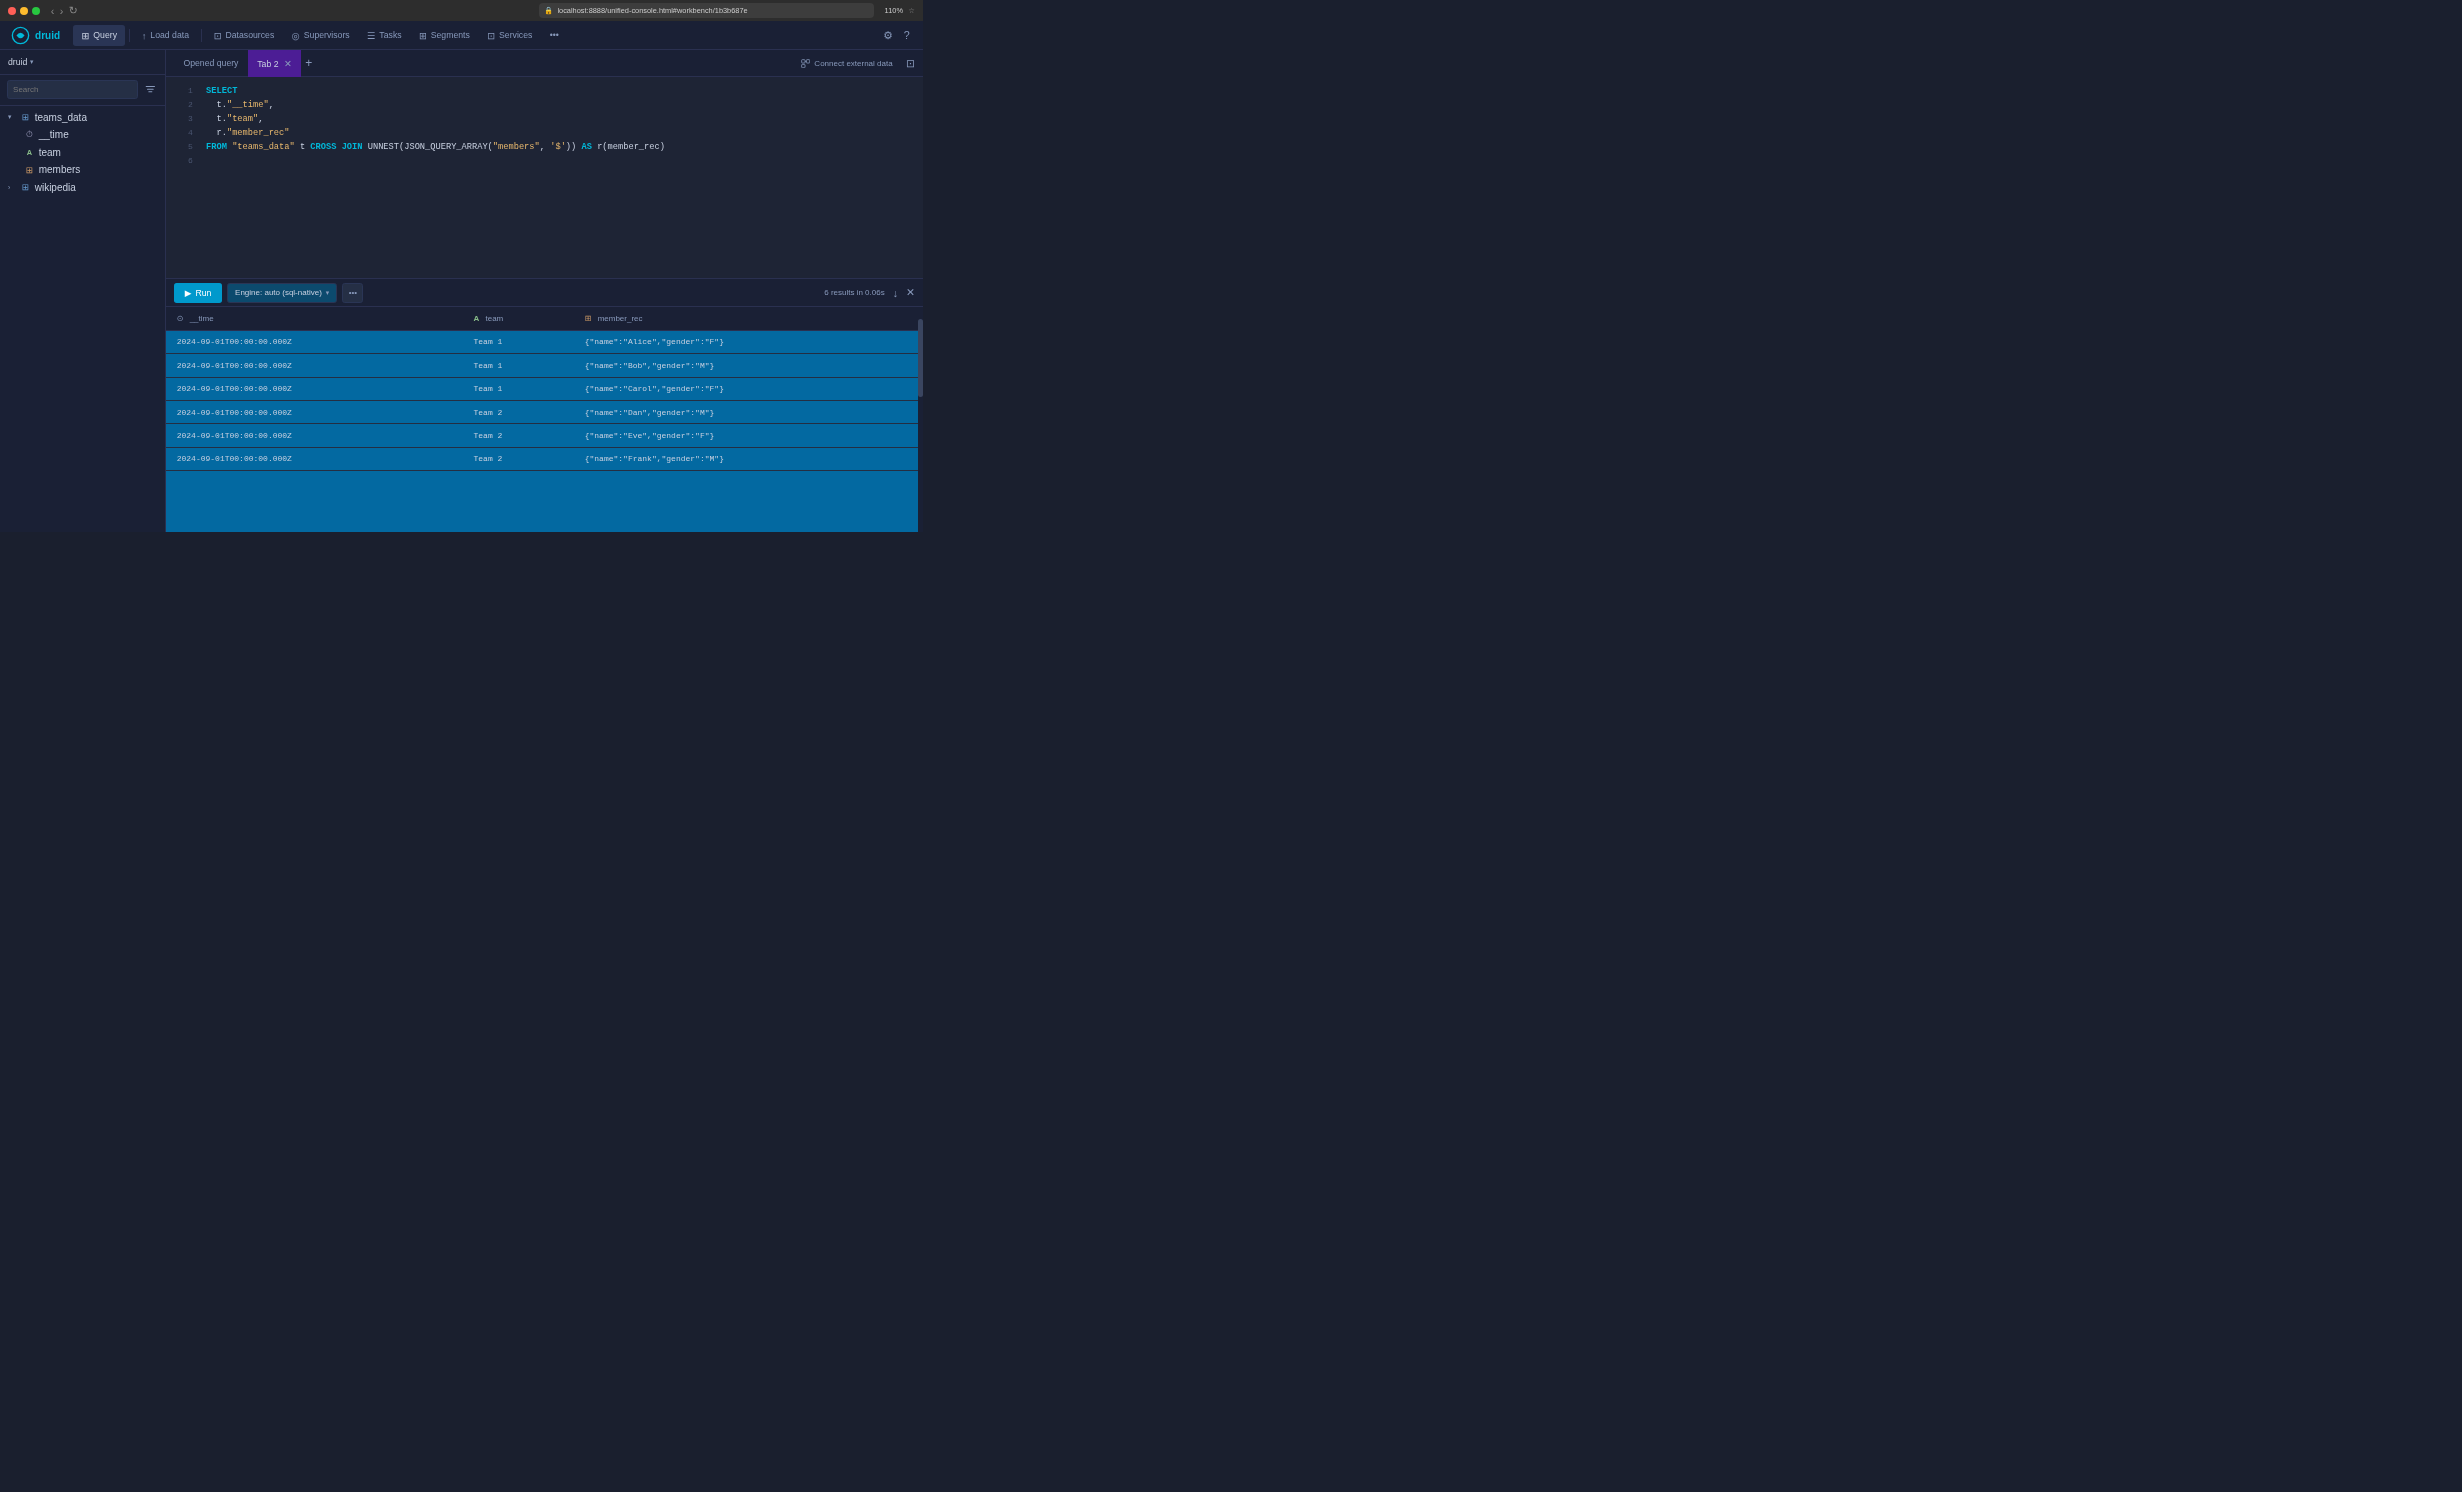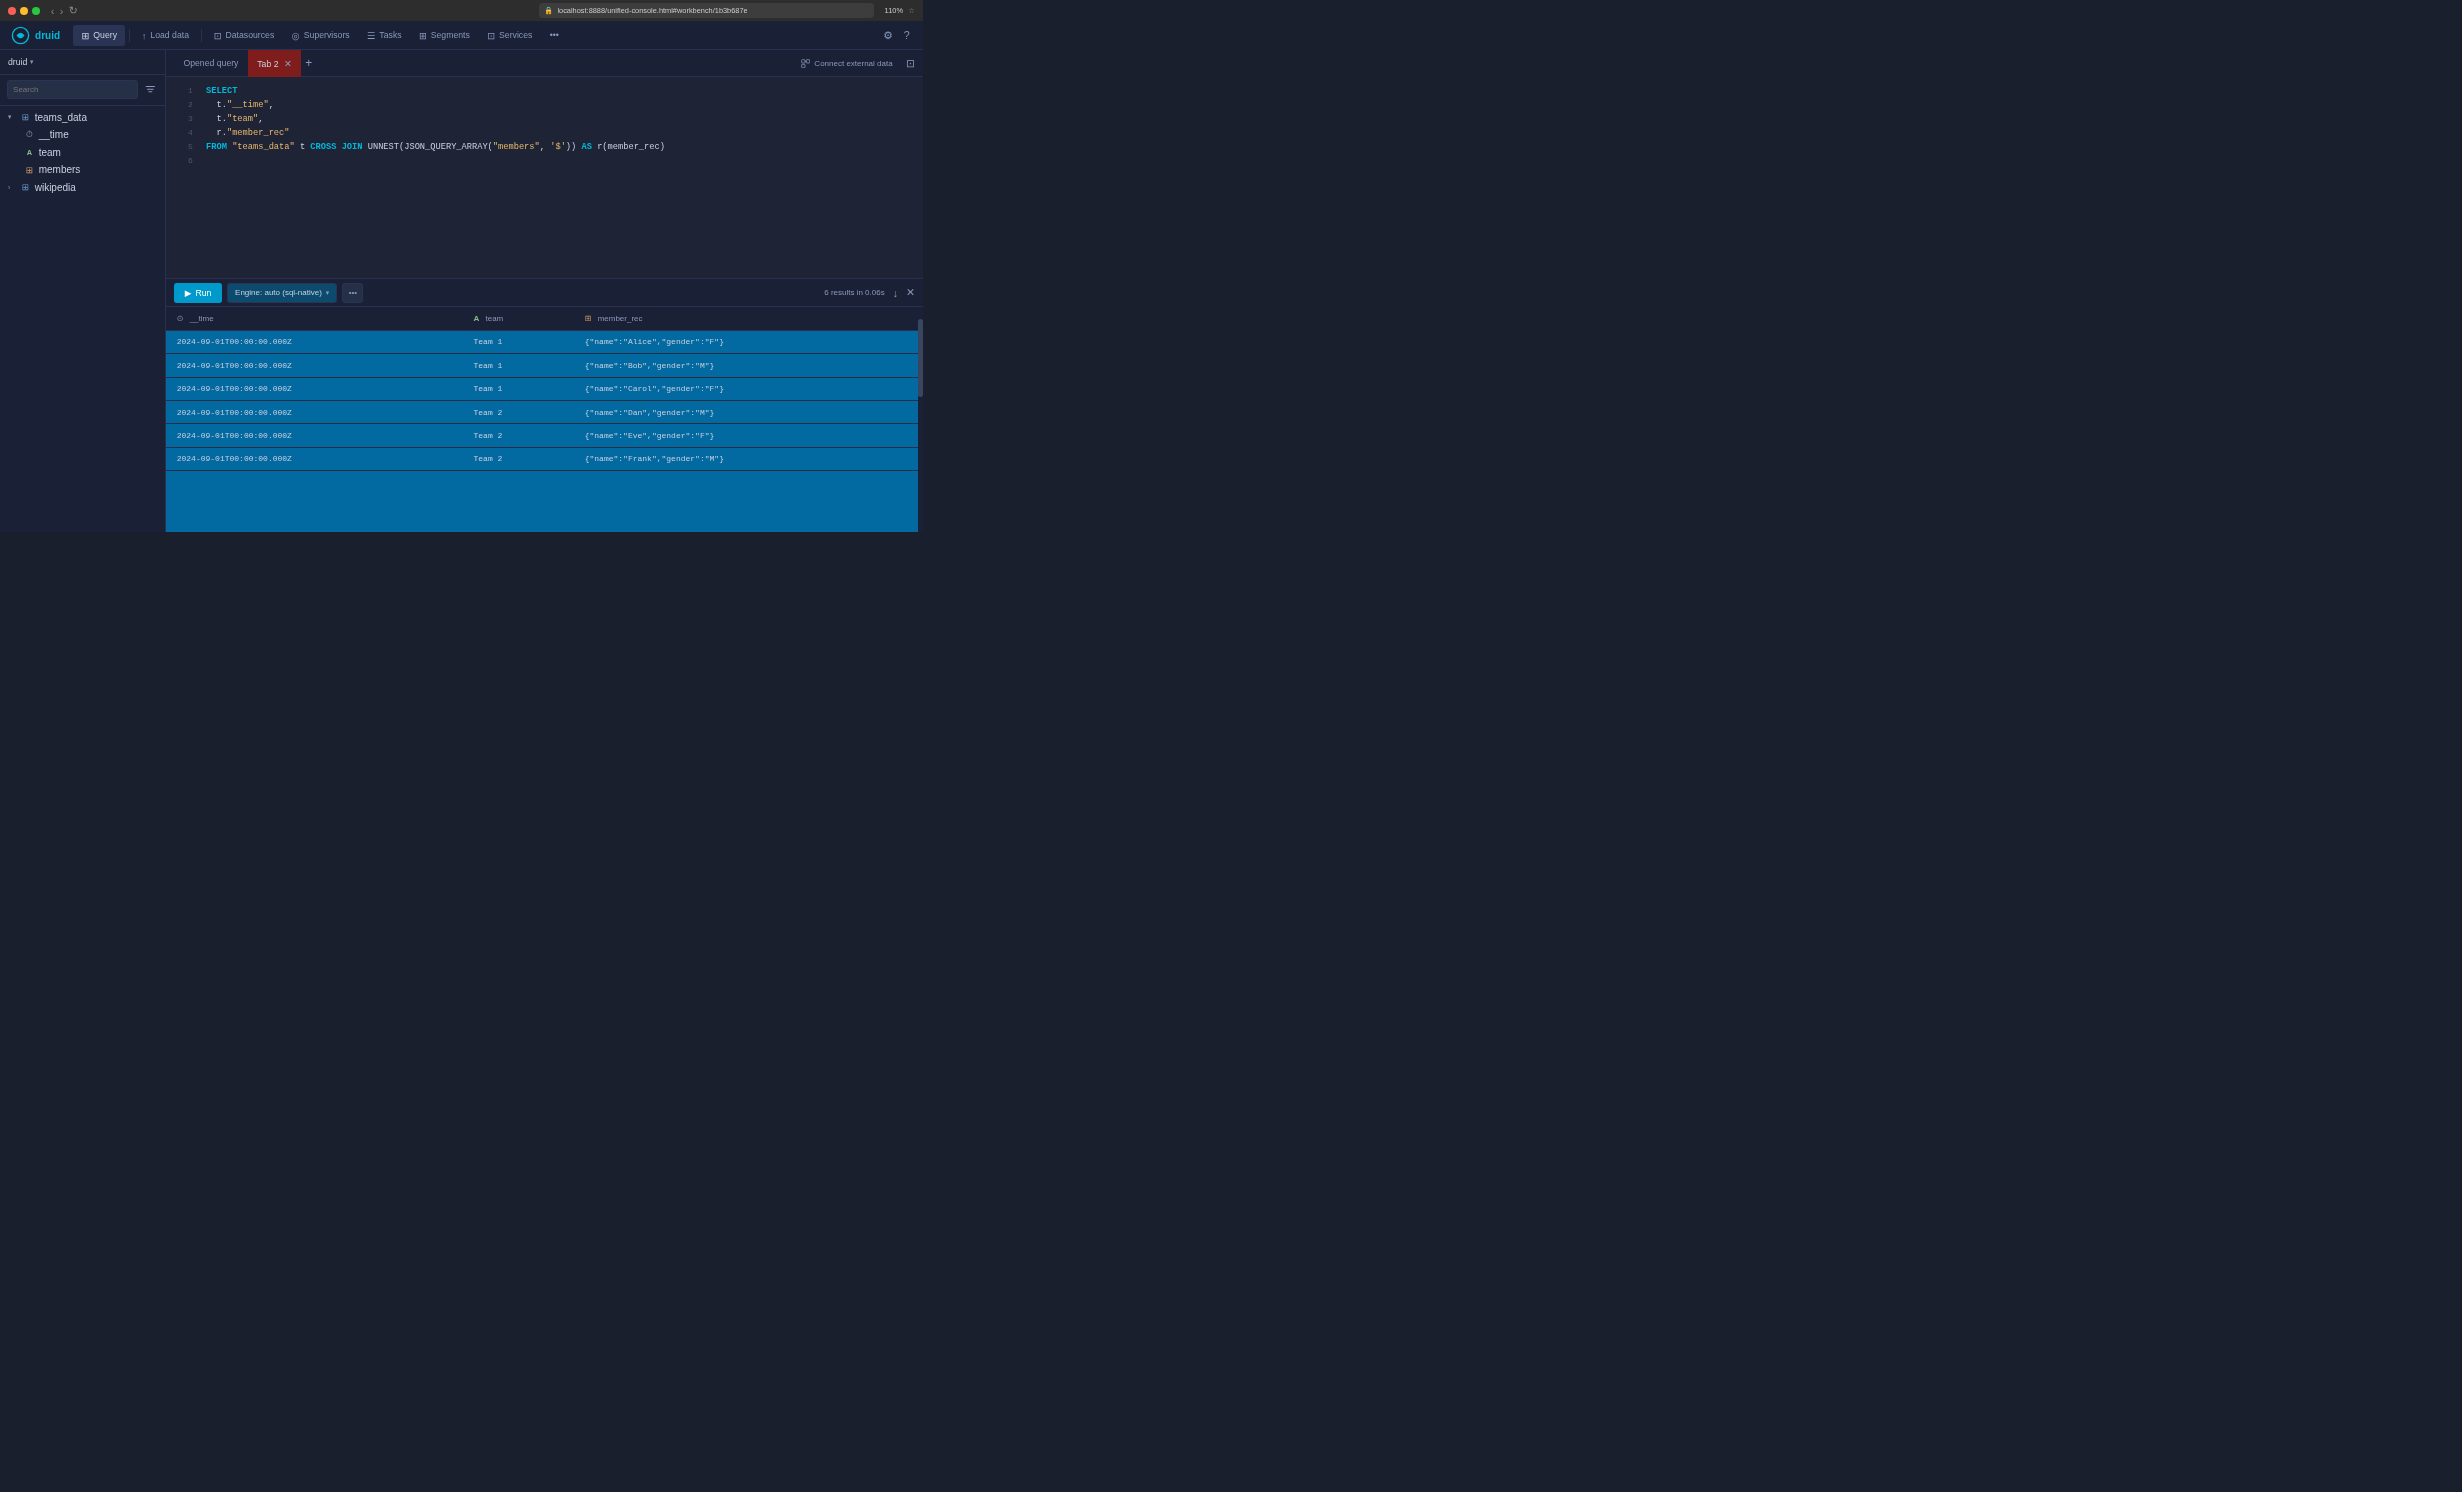--- a/index.html
+++ b/index.html
@@ -218,21 +218,21 @@
       align-items: center;
       gap: 5.4px;
       padding: 4px 9.4px;
       cursor: pointer;
       font-size: 8.7px;
       color: #8899bb;
       border-radius: 2.7px 2.7px 0 0;
       height: 40px;
     }
     .query-tab.active {
-      background: #7f1d1d;
+      background: #4c1d95;
       color: #c8d0e0;
       border-top: 1.3px solid #00b8d9;
       text-align: center;
     }
     .query-tab-close { color: #8899bb; font-size: 9.4px; cursor: pointer; }
     .query-tab-add { color: #8899bb; font-size: 12px; cursor: pointer; padding: 0 4px; }
     .query-tab-right { margin-left: auto; display: flex; align-items: center; gap: 8px; }
     .connect-external-btn {
       display: flex;
       align-items: center;

